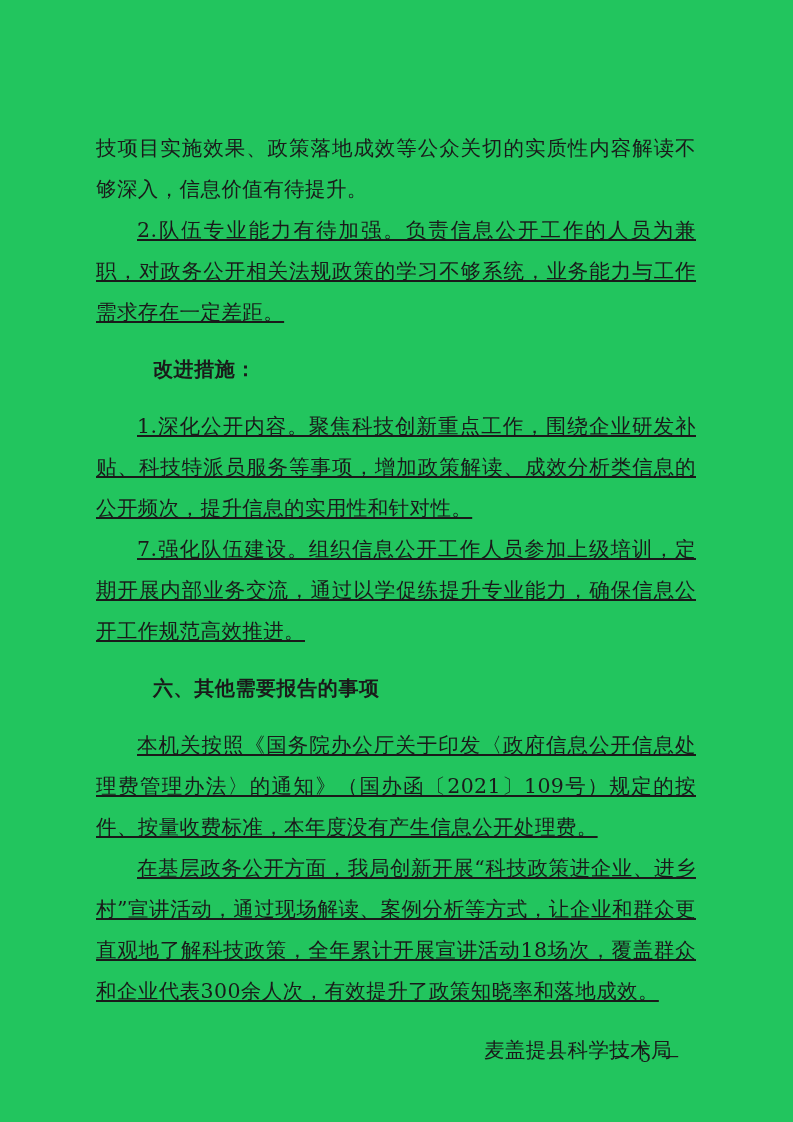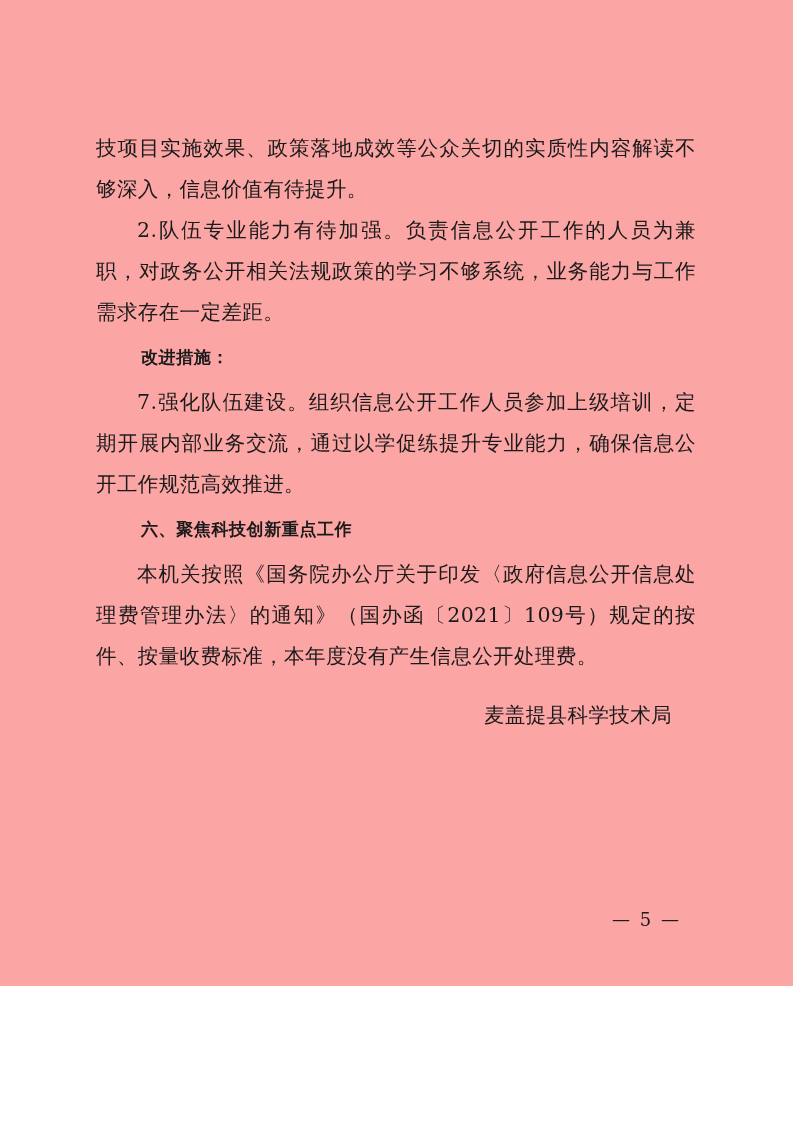--- a/index.html
+++ b/index.html
@@ -2,23 +2,23 @@
 <html><head>
 <meta charset="utf-8">
 <style>
   html, body {
     margin: 0;
     padding: 0;
     background: #ffffff;
   }
   .page {
     width: 793px;
-    height: 986px;
+    height: 1122px;
     position: relative;
-    background: #fca5a5;
+    background: #22c55e;
     box-sizing: border-box;
     font-family: "DejaVu Serif", "Liberation Serif", serif;
     color: #1a1a1a;
     overflow: hidden;
   }
   .content {
     position: absolute;
     left: 96px;
     top: 128px;
     width: 600px;
@@ -27,27 +27,28 @@
     font-size: 20.5px;
     line-height: 41px;
     letter-spacing: 0.4px;
     text-align: justify;
     text-justify: inter-ideograph;
     margin: 0;
     text-indent: 0;
   }
   .indent2 {
     text-indent: 41px;
+    text-decoration: underline;
   }
   .heading {
-    font-size: 17px;
+    font-size: 20px;
     line-height: 41px;
     letter-spacing: 0.6px;
     font-weight: bold;
-    margin: 4px;
+    margin: 16px;
     text-indent: 41px;
     font-family: "DejaVu Sans", "Liberation Sans", sans-serif;
   }
   .heading-serif {
     font-family: "DejaVu Serif", "Liberation Serif", serif;
     font-weight: bold;
   }
   .sign {
     font-size: 20.5px;
     line-height: 41px;
@@ -78,27 +79,29 @@
 <div class="page">
 
   <div class="content">
 
     <p class="para">技项目实施效果、政策落地成效等公众关切的实质性内容解读不够深入，信息价值有待提升。</p>
 
     <p class="para indent2">2.队伍专业能力有待加强。负责信息公开工作的人员为兼职，对政务公开相关法规政策的学习不够系统，业务能力与工作需求存在一定差距。</p>
 
     <p class="heading heading-serif">改进措施：</p>
 
+    <p class="para indent2">1.深化公开内容。聚焦科技创新重点工作，围绕企业研发补贴、科技特派员服务等事项，增加政策解读、成效分析类信息的公开频次，提升信息的实用性和针对性。</p>
 
     <p class="para indent2">7.强化队伍建设。组织信息公开工作人员参加上级培训，定期开展内部业务交流，通过以学促练提升专业能力，确保信息公开工作规范高效推进。</p>
 
-    <p class="heading heading-serif">六、聚焦科技创新重点工作</p>
+    <p class="heading heading-serif">六、其他需要报告的事项</p>
 
     <p class="para indent2">本机关按照《国务院办公厅关于印发〈政府信息公开信息处理费管理办法〉的通知》（国办函〔2021〕109号）规定的按件、按量收费标准，本年度没有产生信息公开处理费。</p>
 
+    <p class="para indent2">在基层政务公开方面，我局创新开展“科技政策进企业、进乡村”宣讲活动，通过现场解读、案例分析等方式，让企业和群众更直观地了解科技政策，全年累计开展宣讲活动18场次，覆盖群众和企业代表300余人次，有效提升了政策知晓率和落地成效。</p>
 
     <div class="spacer-sign"></div>
 
     <p class="sign">麦盖提县科学技术局</p>
 
 
   </div>
 
   <div class="footer">— 5 —</div>
 

